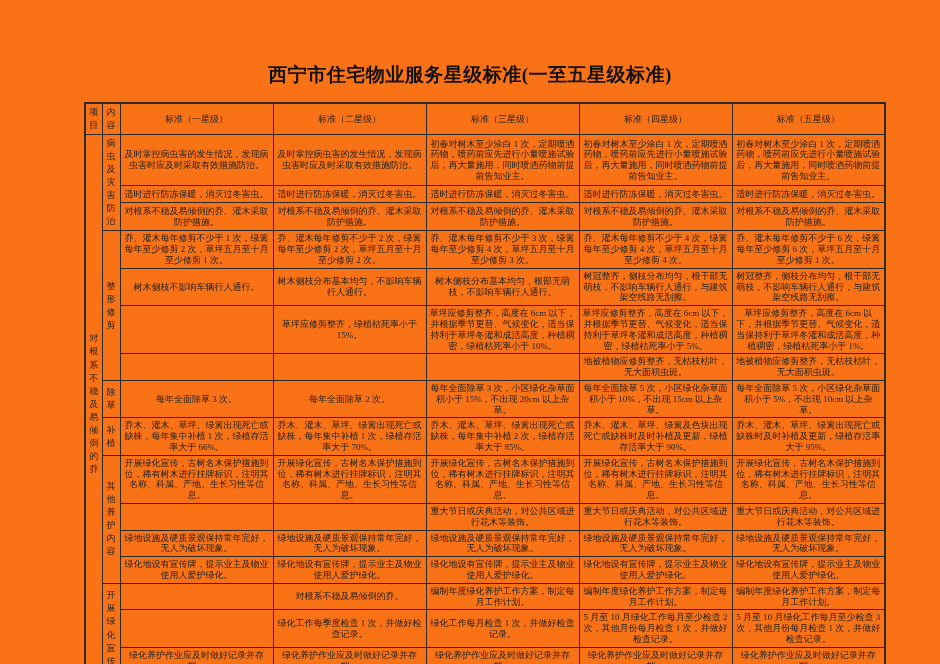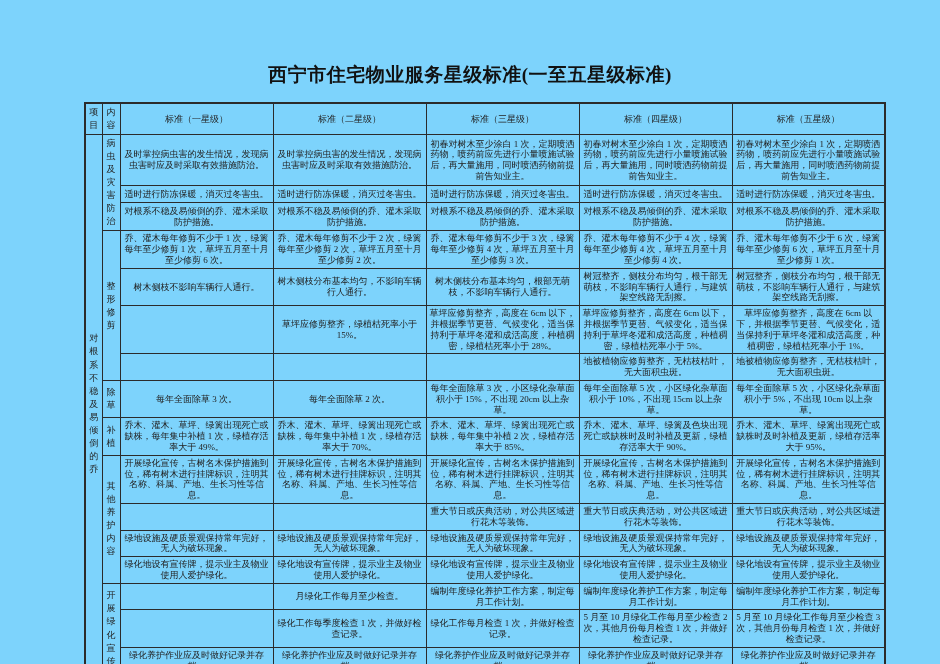--- a/index.html
+++ b/index.html
@@ -1,19 +1,19 @@
 <!DOCTYPE html>
 <html lang="zh"><head>
 <meta charset="utf-8">
 <style>
   html,body{margin:0;padding:0;background:#ffffff;}
   .screen{
     position:relative;
     width:940px;height:664px;
-    background:#7dd3fc;
+    background:#f97316;
     outline:1px solid #e3e3e3;
     overflow:hidden;
     font-family:"Liberation Serif","DejaVu Serif",serif;
     color:#1c1c1c;
   }
   .doc-title{
     margin-top:62px;
     text-align:center;
     font-size:19px;
     font-weight:bold;
@@ -104,37 +104,37 @@
           <td>对根系不稳及易倾倒的乔、灌木采取防护措施。</td>
           <td>对根系不稳及易倾倒的乔、灌木采取防护措施。</td>
           <td>对根系不稳及易倾倒的乔、灌木采取防护措施。</td>
           <td>对根系不稳及易倾倒的乔、灌木采取防护措施。</td>
           <td>对根系不稳及易倾倒的乔、灌木采取防护措施。</td>
         </tr>
         <tr>
           <td rowspan="4">
             <div class="vtext">整形修剪</div>
           </td>
-          <td>乔、灌木每年修剪不少于 1 次，绿篱每年至少修剪 1 次，草坪五月至十月至少修剪 6 次。</td>
+          <td>乔、灌木每年修剪不少于 1 次，绿篱每年至少修剪 2 次，草坪五月至十月至少修剪 1 次。</td>
           <td>乔、灌木每年修剪不少于 2 次，绿篱每年至少修剪 2 次，草坪五月至十月至少修剪 2 次。</td>
           <td>乔、灌木每年修剪不少于 3 次，绿篱每年至少修剪 4 次，草坪五月至十月至少修剪 3 次。</td>
           <td>乔、灌木每年修剪不少于 4 次，绿篱每年至少修剪 4 次，草坪五月至十月至少修剪 4 次。</td>
           <td>乔、灌木每年修剪不少于 6 次，绿篱每年至少修剪 6 次，草坪五月至十月至少修剪 1 次。</td>
         </tr>
         <tr>
           <td>树木侧枝不影响车辆行人通行。</td>
           <td>树木侧枝分布基本均匀，不影响车辆行人通行。</td>
           <td>树木侧枝分布基本均匀，根部无萌枝，不影响车辆行人通行。</td>
           <td>树冠整齐，侧枝分布均匀，根干部无萌枝，不影响车辆行人通行，与建筑架空线路无刮擦。</td>
           <td>树冠整齐，侧枝分布均匀，根干部无萌枝，不影响车辆行人通行，与建筑架空线路无刮擦。</td>
         </tr>
         <tr>
           <td></td>
           <td>草坪应修剪整齐，绿植枯死率小于 15%。</td>
-          <td>草坪应修剪整齐，高度在 6cm 以下，并根据季节更替、气候变化，适当保持利于草坪冬灌和成活高度，种植稠密，绿植枯死率小于 28%。</td>
+          <td>草坪应修剪整齐，高度在 6cm 以下，并根据季节更替、气候变化，适当保持利于草坪冬灌和成活高度，种植稠密，绿植枯死率小于 10%。</td>
           <td>草坪应修剪整齐，高度在 6cm 以下，并根据季节更替、气候变化，适当保持利于草坪冬灌和成活高度，种植稠密，绿植枯死率小于 5%。</td>
           <td>草坪应修剪整齐，高度在 6cm 以下，并根据季节更替、气候变化，适当保持利于草坪冬灌和成活高度，种植稠密，绿植枯死率小于 1%。</td>
         </tr>
         <tr>
           <td></td>
           <td></td>
           <td></td>
           <td>地被植物应修剪整齐，无枯枝枯叶，无大面积虫斑。</td>
           <td>地被植物应修剪整齐，无枯枝枯叶，无大面积虫斑。</td>
         </tr>
@@ -145,21 +145,21 @@
           <td>每年全面除草 3 次。</td>
           <td>每年全面除草 2 次。</td>
           <td>每年全面除草 3 次，小区绿化杂草面积小于 15%，不出现 20cm 以上杂草。</td>
           <td>每年全面除草 5 次，小区绿化杂草面积小于 10%，不出现 15cm 以上杂草。</td>
           <td>每年全面除草 5 次，小区绿化杂草面积小于 5%，不出现 10cm 以上杂草。</td>
         </tr>
         <tr>
           <td rowspan="1">
             <div class="vtext">补植</div>
           </td>
-          <td>乔木、灌木、草坪、绿篱出现死亡或缺株，每年集中补植 1 次，绿植存活率大于 49%。</td>
+          <td>乔木、灌木、草坪、绿篱出现死亡或缺株，每年集中补植 1 次，绿植存活率大于 66%。</td>
           <td>乔木、灌木、草坪、绿篱出现死亡或缺株，每年集中补植 1 次，绿植存活率大于 70%。</td>
           <td>乔木、灌木、草坪、绿篱出现死亡或缺株，每年集中补植 2 次，绿植存活率大于 85%。</td>
           <td>乔木、灌木、草坪、绿篱及色块出现死亡或缺株时及时补植及更新，绿植存活率大于 90%。</td>
           <td>乔木、灌木、草坪、绿篱出现死亡或缺株时及时补植及更新，绿植存活率大于 95%。</td>
         </tr>
         <tr>
           <td rowspan="4">
             <div class="vtext">其他养护内容</div>
           </td>
           <td>开展绿化宣传，古树名木保护措施到位，稀有树木进行挂牌标识，注明其名称、科属、产地、生长习性等信息。</td>
@@ -187,21 +187,21 @@
           <td>绿化地设有宣传牌，提示业主及物业使用人爱护绿化。</td>
           <td>绿化地设有宣传牌，提示业主及物业使用人爱护绿化。</td>
           <td>绿化地设有宣传牌，提示业主及物业使用人爱护绿化。</td>
           <td>绿化地设有宣传牌，提示业主及物业使用人爱护绿化。</td>
         </tr>
         <tr>
           <td rowspan="3">
             <div class="vtext">开展绿化宣传</div>
           </td>
           <td></td>
-          <td>月绿化工作每月至少检查。</td>
+          <td>对根系不稳及易倾倒的乔。</td>
           <td>编制年度绿化养护工作方案，制定每月工作计划。</td>
           <td>编制年度绿化养护工作方案，制定每月工作计划。</td>
           <td>编制年度绿化养护工作方案，制定每月工作计划。</td>
         </tr>
         <tr>
           <td></td>
           <td>绿化工作每季度检查 1 次，并做好检查记录。</td>
           <td>绿化工作每月检查 1 次，并做好检查记录。</td>
           <td>5 月至 10 月绿化工作每月至少检查 2 次，其他月份每月检查 1 次，并做好检查记录。</td>
           <td>5 月至 10 月绿化工作每月至少检查 3 次，其他月份每月检查 1 次，并做好检查记录。</td>

